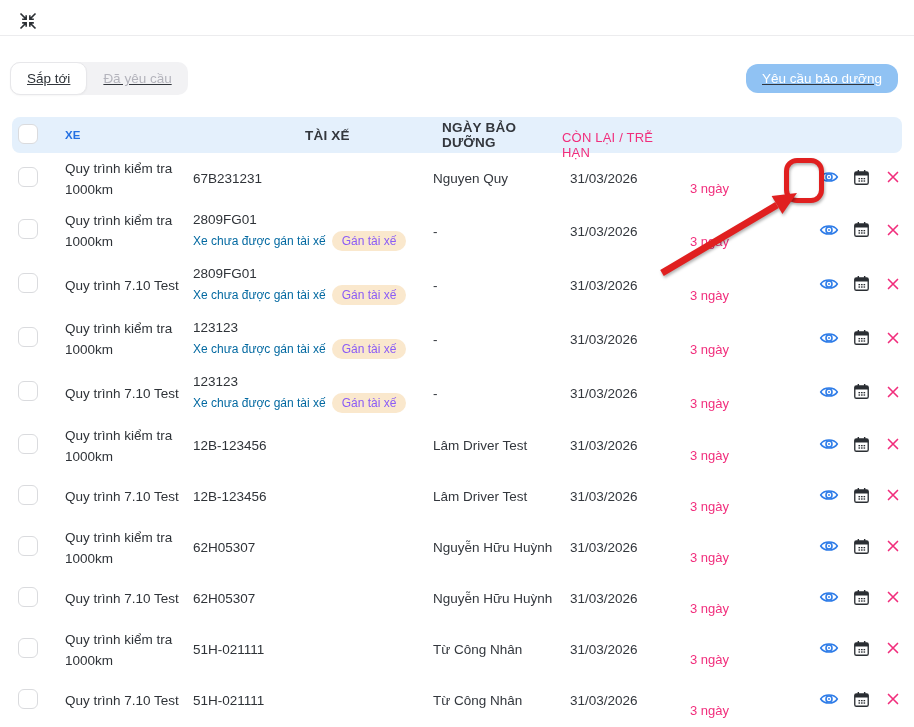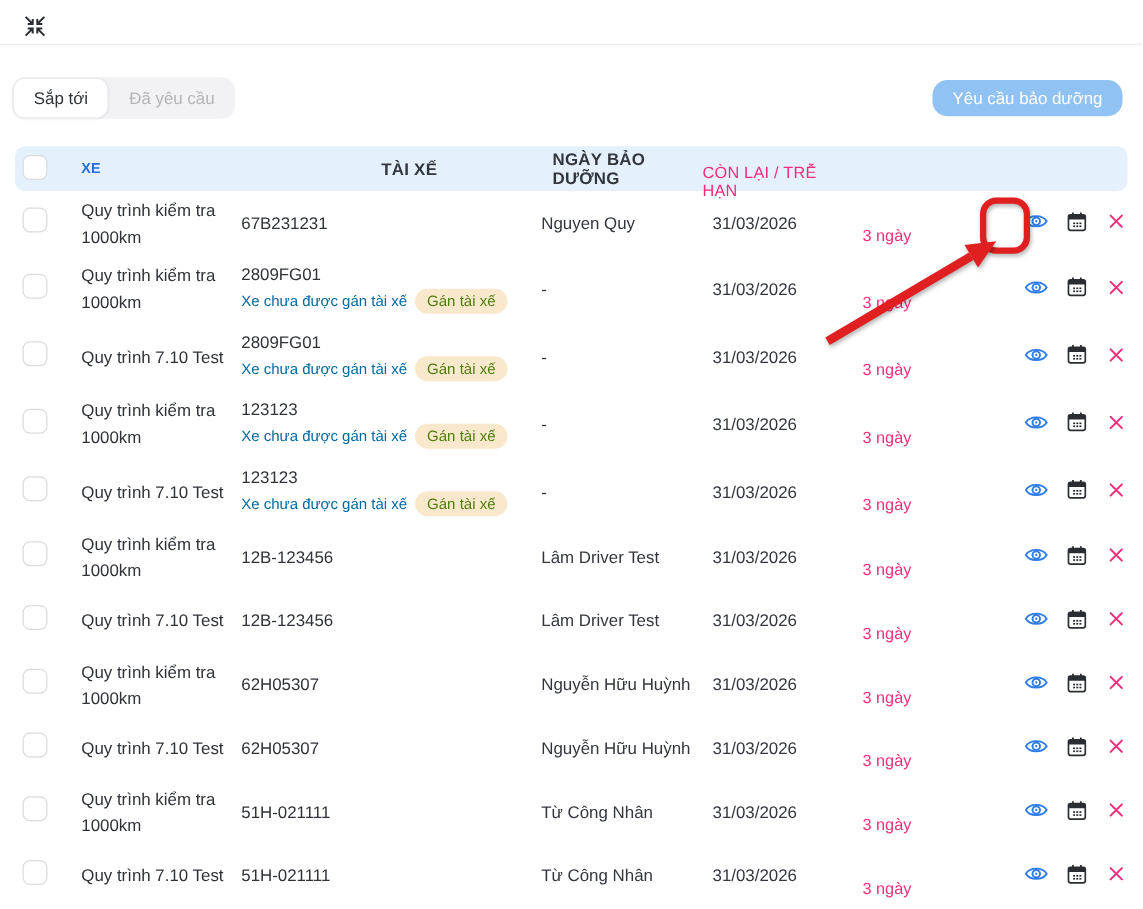--- a/index.html
+++ b/index.html
@@ -21,20 +21,21 @@
     align-items: flex-start;
   }
   .title { font-size: 17px; font-weight: 700; color: #1b2430; letter-spacing: .1px; }
   .collapse-btn { background: none; border: none; cursor: pointer; padding: 2px; margin-top: 1px; }
   
   .toolbar {
     margin: 26px 16px 0 10px;
     display: flex;
     justify-content: space-between;
     align-items: center;
+    text-decoration: underline;
   }
   .tab-group {
     background: #f2f2f4;
     border-radius: 10px;
     display: inline-flex;
     height: 33px;
   }
   .tab {
     border: none;
     background: transparent;
@@ -101,21 +102,21 @@
     background: #fff;
     border: 1.5px solid #dadbde;
     border-radius: 6px;
     cursor: pointer;
   }
   .veh-plate { font-size: 13.5px; color: #2f3338; }
   .veh-warning { display: flex; align-items: center; gap: 6px; margin-top: 4px; }
   .warn-text { font-size: 12px; color: #0369a1; white-space: nowrap; }
   .assign-badge {
     font-size: 12px;
-    color: #4d7c0f;
+    color: #8b5cf6;
     background: #fae8cd;
     border-radius: 10px;
     padding: 3px 10px;
     white-space: nowrap;
     cursor: pointer;
   }
   .icon-btn { background: none; border: none; padding: 0; cursor: pointer; display: inline-flex; align-items: center; }
   
   .annotation-rect {
     position: absolute;

